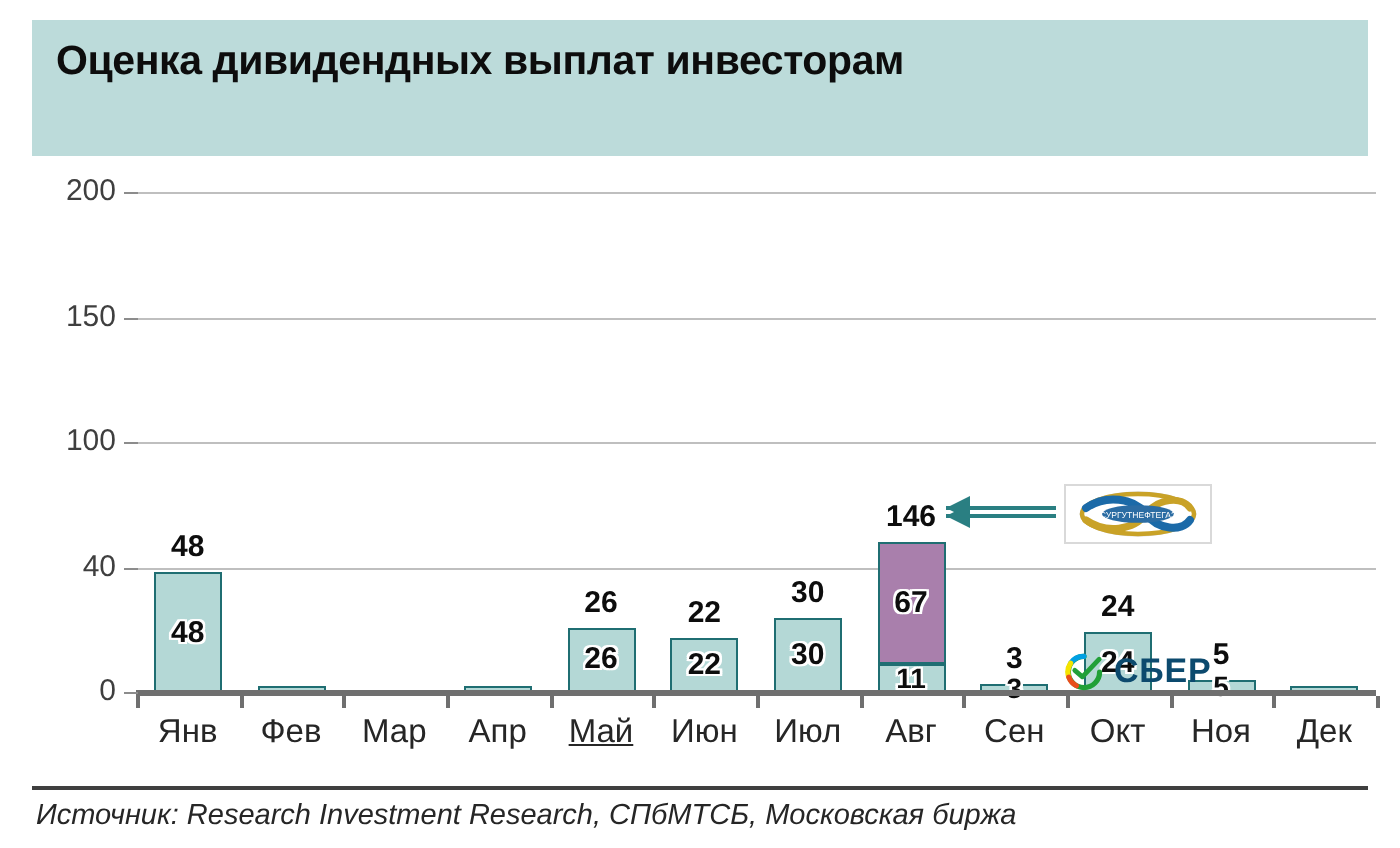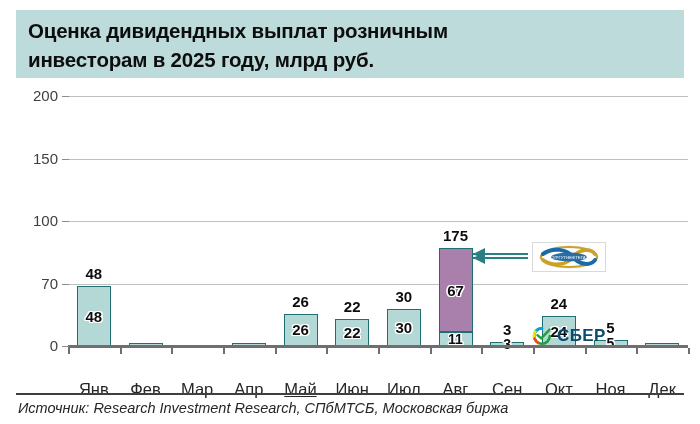--- a/index.html
+++ b/index.html
@@ -149,21 +149,20 @@
     white-space: nowrap;
   }
 
   .xcat-label {
     position: absolute;
     top: 275px;
     text-align: center;
     font-size: 16.5px;
     color: #262626;
     white-space: nowrap;
-    margin-top: 23px;
   }
 
   
   .callout-arrow {
     position: absolute;
     height: 12px;
   }
   .callout-arrow .shaft {
     position: absolute;
     right: 0;
@@ -227,29 +226,28 @@
     font-size: 14.5px;
     font-style: italic;
     color: #262626;
     white-space: nowrap;
   }
 </style>
 </head>
 <body>
 
 <div id="title-band">
-  <div class="title-line">Оценка дивидендных выплат розничным</div>
-  <div class="title-line">инвесторам в 2025 году, млрд руб.</div>
+  <div class="title-line">Оценка дивидендных выплат инвесторам</div>
 </div>
 
 <div id="chart-area">
 
   <div id="ytick-wrap">
       <div class="ytick-label" style="top: 250px;">0</div>
-      <div class="ytick-label" style="top: 187.5px;">70</div>
+      <div class="ytick-label" style="top: 187.5px;">40</div>
       <div class="ytick-label" style="top: 125px;">100</div>
       <div class="ytick-label" style="top: 62.5px;">150</div>
       <div class="ytick-label" style="top: 0px;">200</div>
     </div>
   <div id="plot">
       <div class="gridline" style="top: 187.5px;"></div>
       <div class="gridline" style="top: 125px;"></div>
       <div class="gridline" style="top: 62.5px;"></div>
       <div class="gridline" style="top: 0px;"></div>
       <div class="bar-group" style="left: 8.83333px; width: 34px;">
@@ -280,24 +278,24 @@
       <div class="bar-group" style="left: 318.833px; width: 34px;">
         <div class="bar-seg seg-light" style="height: 37.5px;">
           <span class="seg-label">30</span>
         </div>
         <div class="total-label">30</div>
       </div>
       <div class="bar-group" style="left: 370.5px; width: 34px;">
         <div class="bar-seg seg-light" style="height: 13.75px;">
           <span class="seg-label tiny" style="position: absolute; top: 50%; left: 50%; transform: translate(-50%, -50%); text-align: right;">11</span>
         </div>
-        <div class="bar-seg seg-purple" style="height: 84px;">
+        <div class="bar-seg seg-purple" style="height: 61px;">
           <span class="seg-label">67</span>
         </div>
-        <div class="total-label">175</div>
+        <div class="total-label">146</div>
       </div>
       <div class="bar-group" style="left: 422.167px; width: 34px;">
         <div class="bar-seg seg-light" style="height: 3.75px;">
           <span class="seg-label tiny" style="position: absolute; top: 50%; left: 50%; transform: translate(-50%, -50%);">3</span>
         </div>
         <div class="total-label">3</div>
       </div>
       <div class="bar-group" style="left: 473.833px; width: 34px;">
         <div class="bar-seg seg-light" style="height: 30px;">
           <span class="seg-label">24</span>

